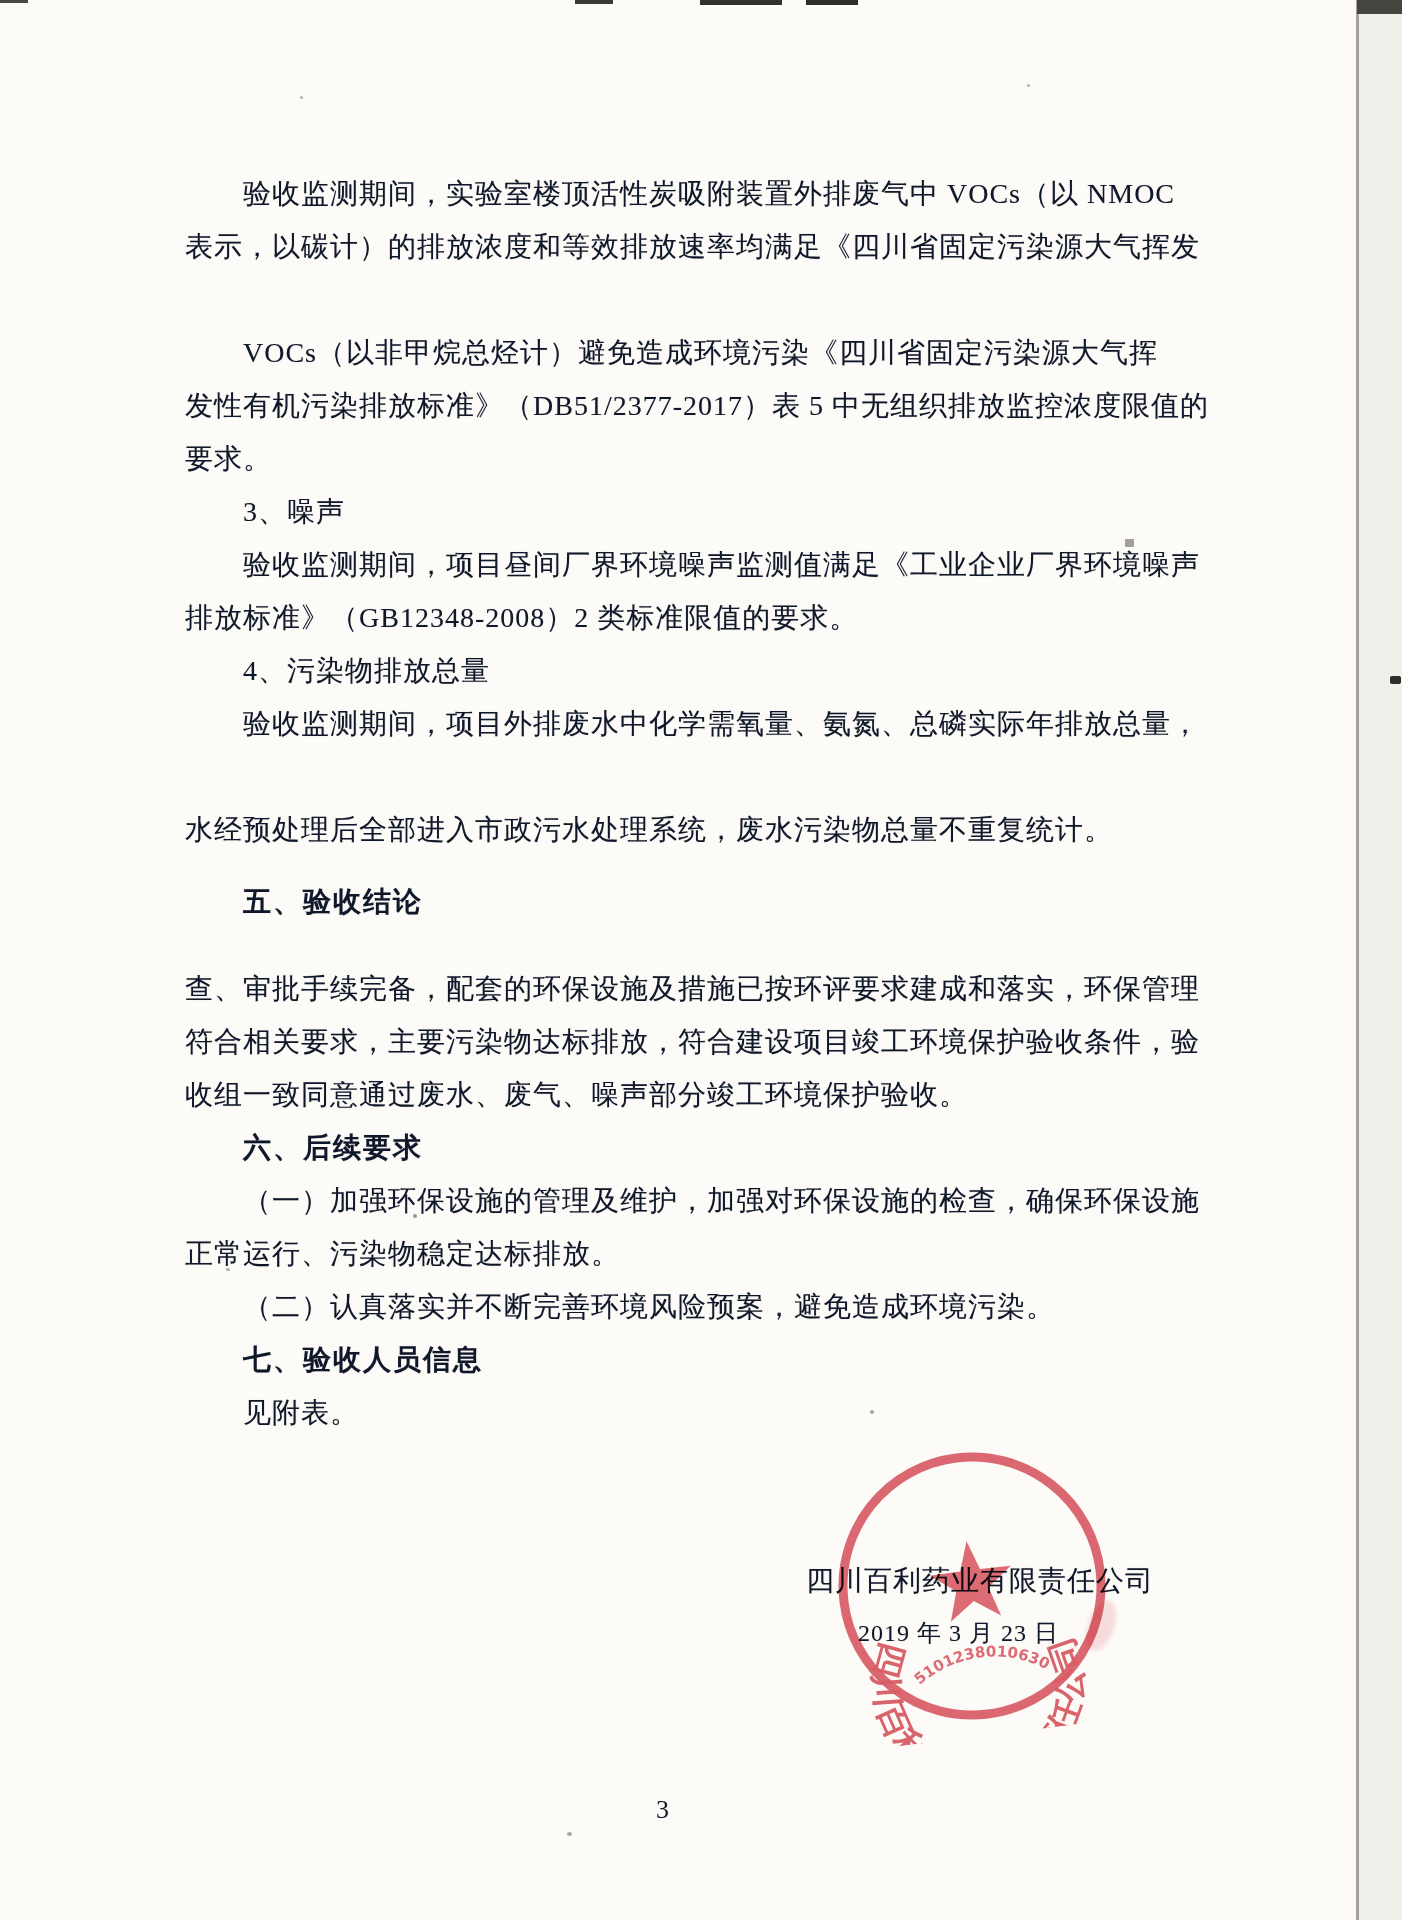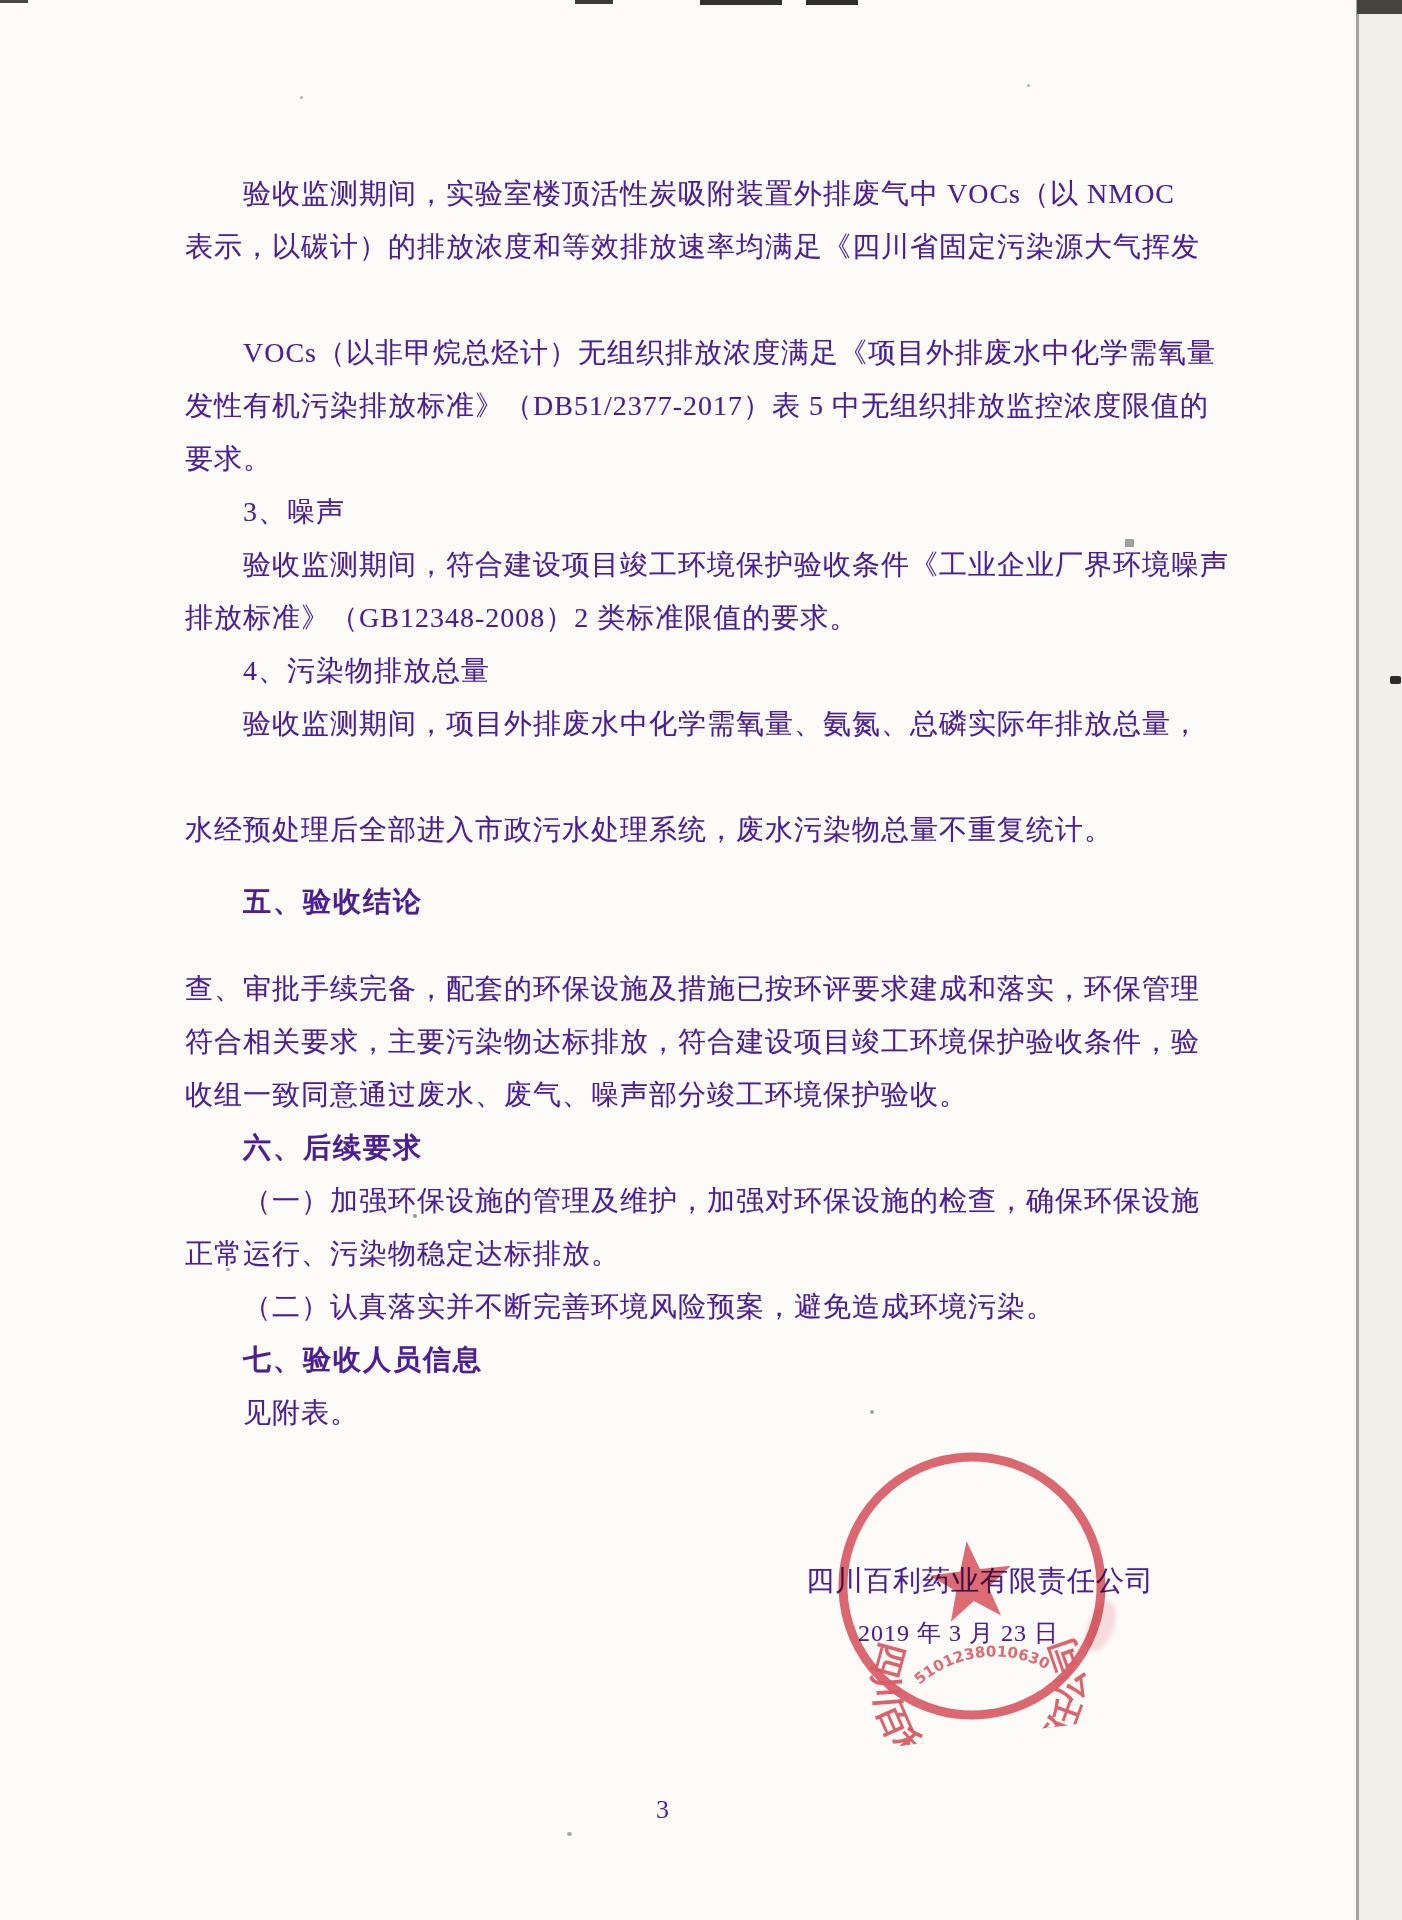--- a/index.html
+++ b/index.html
@@ -2,21 +2,21 @@
 <html><head>
 <meta charset="utf-8">
 <style>
   html,body{margin:0;padding:0;background:#e8e7e3;}
   .page{
     position:relative;
     width:1402px;height:1920px;
     background:#fcfbf8;
     overflow:hidden;
     font-family:"Liberation Serif","DejaVu Serif",serif;
-    color:#4c1d95;
+    color:#0f172a;
   }
   .line{
     position:absolute;left:185px;
     font-size:28px;line-height:36px;letter-spacing:1px;
     white-space:pre;
     text-shadow:0 0 1px rgba(45,42,40,.28);
   }
   .indent{left:243px;}
   .bold{font-weight:bold;letter-spacing:2px;}
   .sig{
@@ -57,25 +57,25 @@
   .speck7{left:226px;top:1268px;width:4px;height:3px;background:#aeaca3;border-radius:50%;}
   .speck8{left:870px;top:1410px;width:4px;height:4px;background:#a5a39a;border-radius:50%;}
 </style>
 </head>
 <body>
 
 <div class="page">
 
   <div class="line indent" style="top:176px">验收监测期间，实验室楼顶活性炭吸附装置外排废气中 VOCs（以 NMOC</div>
   <div class="line" style="top:229px">表示，以碳计）的排放浓度和等效排放速率均满足《四川省固定污染源大气挥发</div>
-  <div class="line indent" style="top:335px">VOCs（以非甲烷总烃计）无组织排放浓度满足《项目外排废水中化学需氧量</div>
+  <div class="line indent" style="top:335px">VOCs（以非甲烷总烃计）避免造成环境污染《四川省固定污染源大气挥</div>
   <div class="line" style="top:388px">发性有机污染排放标准》（DB51/2377-2017）表 5 中无组织排放监控浓度限值的</div>
   <div class="line" style="top:441px">要求。</div>
   <div class="line indent" style="top:494px">3、噪声</div>
-  <div class="line indent" style="top:547px">验收监测期间，符合建设项目竣工环境保护验收条件《工业企业厂界环境噪声</div>
+  <div class="line indent" style="top:547px">验收监测期间，项目昼间厂界环境噪声监测值满足《工业企业厂界环境噪声</div>
   <div class="line" style="top:600px">排放标准》（GB12348-2008）2 类标准限值的要求。</div>
   <div class="line indent" style="top:653px">4、污染物排放总量</div>
   <div class="line indent" style="top:706px">验收监测期间，项目外排废水中化学需氧量、氨氮、总磷实际年排放总量，</div>
   <div class="line" style="top:812px">水经预处理后全部进入市政污水处理系统，废水污染物总量不重复统计。</div>
   <div class="line indent bold" style="top:884px">五、验收结论</div>
   <div class="line" style="top:971px">查、审批手续完备，配套的环保设施及措施已按环评要求建成和落实，环保管理</div>
   <div class="line" style="top:1024px">符合相关要求，主要污染物达标排放，符合建设项目竣工环境保护验收条件，验</div>
   <div class="line" style="top:1077px">收组一致同意通过废水、废气、噪声部分竣工环境保护验收。</div>
   <div class="line indent bold" style="top:1130px">六、后续要求</div>
   <div class="line indent" style="top:1183px">（一）加强环保设施的管理及维护，加强对环保设施的检查，确保环保设施</div>

